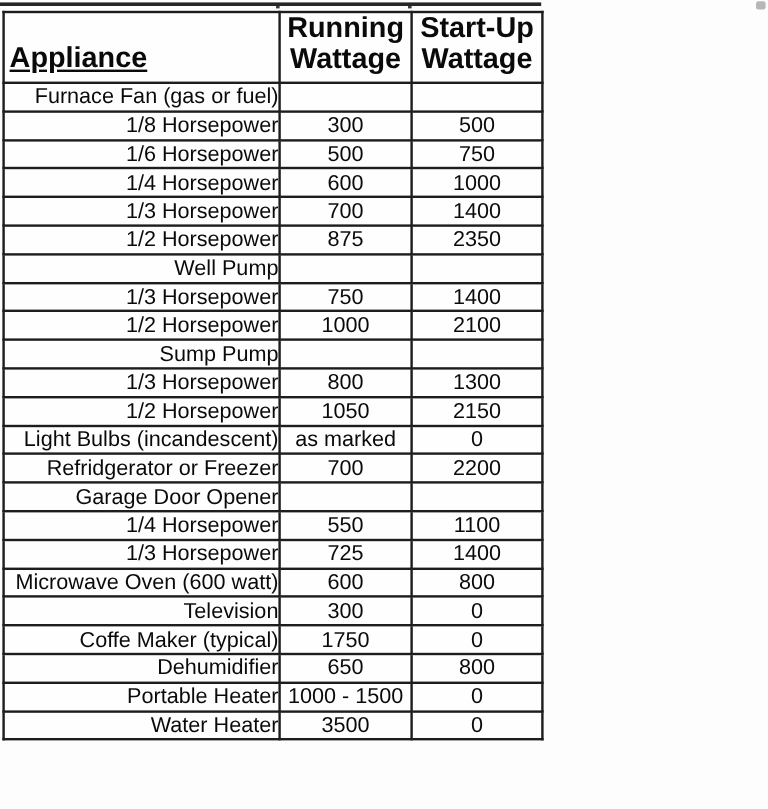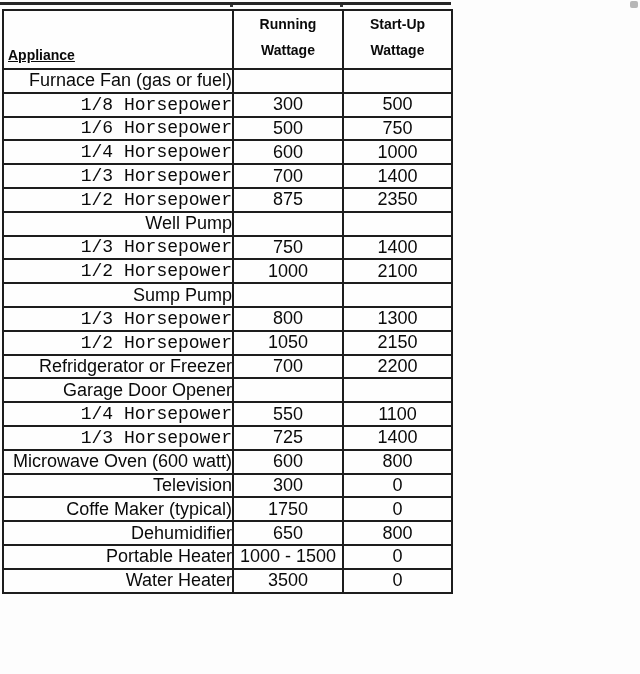--- a/index.html
+++ b/index.html
@@ -54,21 +54,21 @@
   .wattage th, .wattage td {
     border: 2px solid #1d1d1d;
     color: #0a0a0a;
     overflow: hidden;
     white-space: nowrap;
   }
   .wattage thead tr {
     height: 58px;
   }
   .wattage th {
-    font-size: 14px;
+    font-size: 24px;
     font-weight: bold;
     vertical-align: bottom;
     padding: 0 0 5px 0;
   }
   .wattage th.h-app {
     text-align: left;
     padding-left: 4px;
     text-decoration: underline;
   }
   .wattage th.h-num {
@@ -83,21 +83,20 @@
     font-size: 18px;
     padding: 0;
     vertical-align: middle;
   }
   .wattage td.c-app {
     text-align: right;
     padding-left: 5px;
   }
   .wattage tr.ind td.c-app {
     padding-left: 4px;
-    font-family: Liberation Mono, monospace;
   }
   .wattage td.c-num {
     text-align: center;
   }
 </style>
 </head>
 <body>
 
 <div class="top-remnant"></div>
 <div class="top-remnant-nub nub-1"></div>
@@ -174,20 +173,25 @@
       <td class="c-app">1/3 Horsepower</td>
       <td class="c-num">800</td>
       <td class="c-num">1300</td>
     </tr>
     <tr class="ind">
       <td class="c-app">1/2 Horsepower</td>
       <td class="c-num">1050</td>
       <td class="c-num">2150</td>
     </tr>
     <tr>
+      <td class="c-app">Light Bulbs (incandescent)</td>
+      <td class="c-num">as marked</td>
+      <td class="c-num">0</td>
+    </tr>
+    <tr>
       <td class="c-app">Refridgerator or Freezer</td>
       <td class="c-num">700</td>
       <td class="c-num">2200</td>
     </tr>
     <tr>
       <td class="c-app">Garage Door Opener</td>
       <td class="c-num"></td>
       <td class="c-num"></td>
     </tr>
     <tr class="ind">

